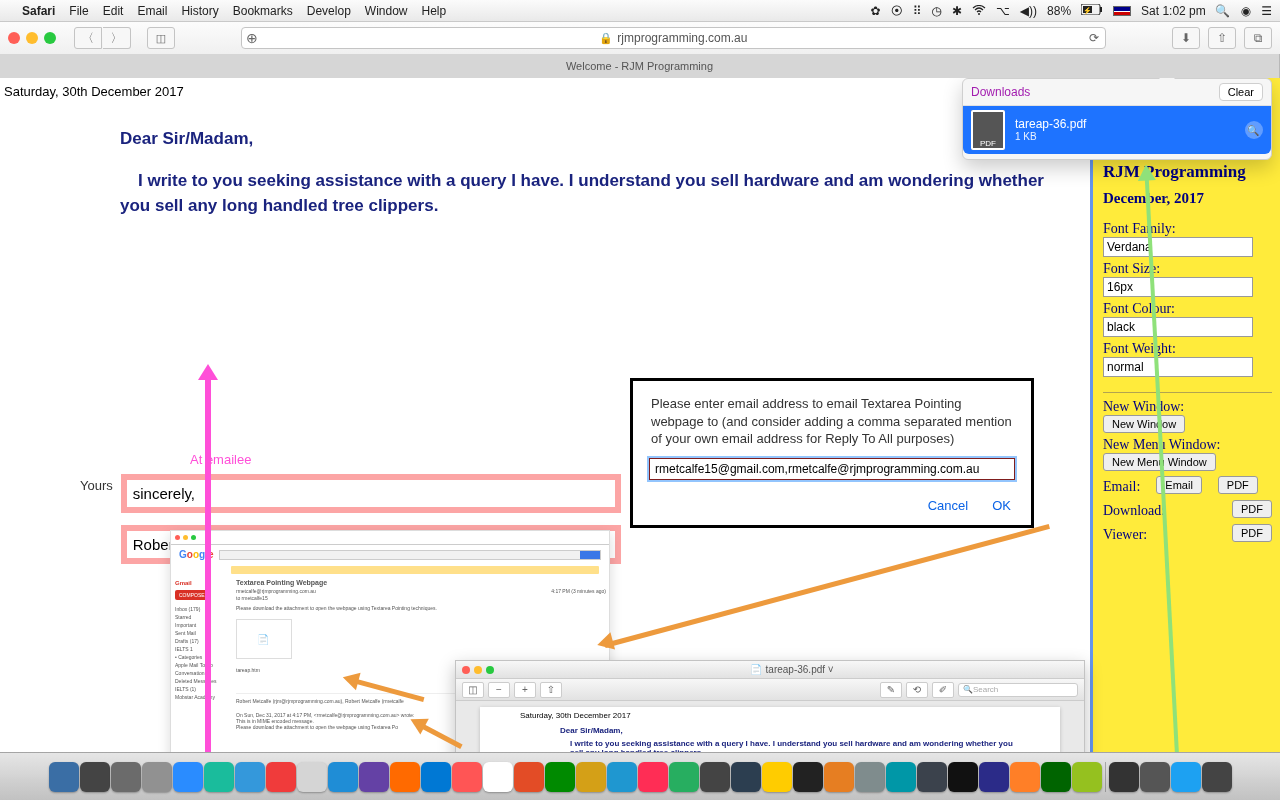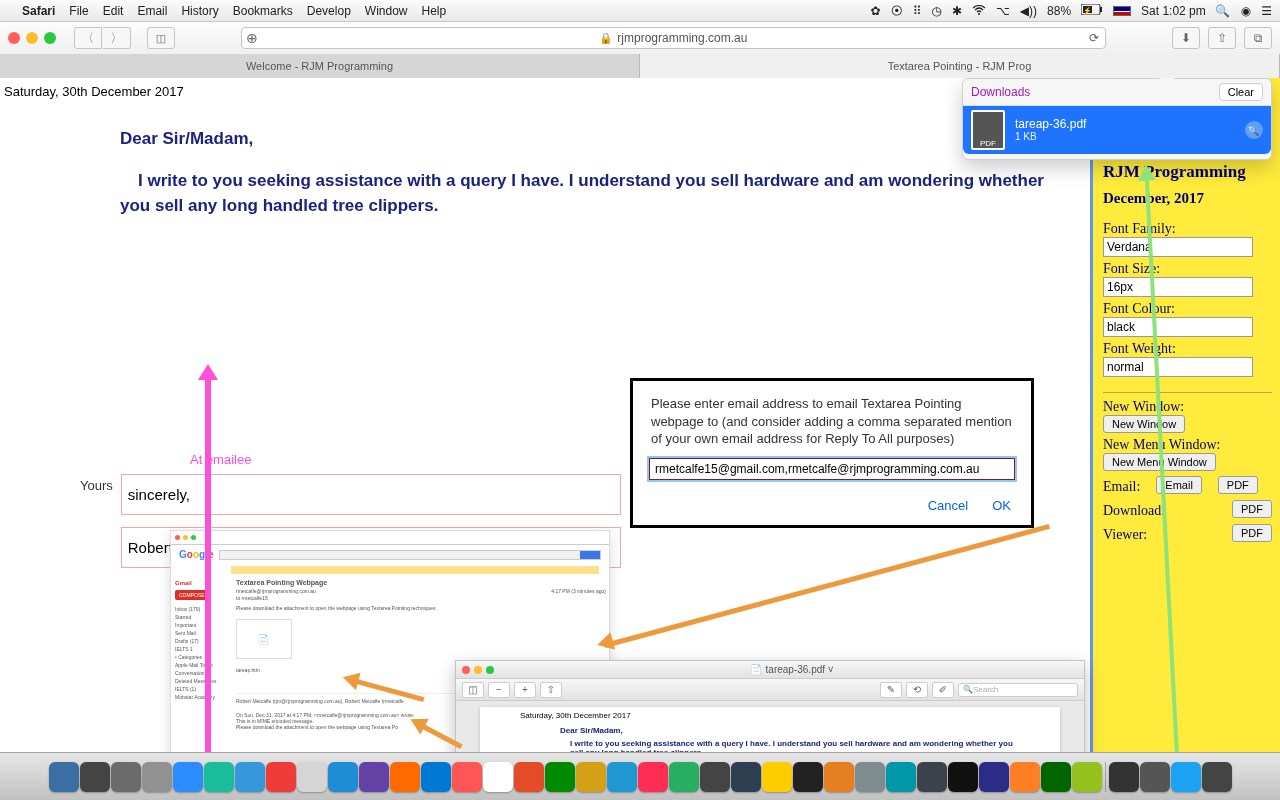--- a/index.html
+++ b/index.html
@@ -142,23 +142,23 @@
   .signoff {
     position:absolute;
     top: 396px; left: 80px;
     display:flex; align-items:flex-start; gap:8px;
     font-size: 13px;
   }
   .signoff .label { margin-top:4px; color:#333; }
   .signoff .inputs { display:flex; flex-direction:column; gap:12px; }
   .signoff .inputs .txt {
     width: 500px;
-    border: 1px solid #fca5a5;
+    border: 6px solid #fca5a5;
     background:#fff;
-    padding: 11px 6px;
+    padding: 5px 6px;
     font-size: 15px;
     font-family: Verdana, sans-serif;
   }
   .emailee-label {
     position:absolute;
     top: 374px; left: 190px;
     color:#ff4fd8; font-size: 13px;
     font-family: Arial, sans-serif;
   }
 
@@ -545,21 +545,20 @@
       <span class="reload">⟳</span>
     </div>
     <div class="right-toolbar">
       <div class="tool-btn">⬇</div>
       <div class="tool-btn">⇧</div>
       <div class="tool-btn">⧉</div>
     </div>
   </div>
   <div class="tabbar">
     <div class="tab">Welcome - RJM Programming</div>
-    <div class="tab active">Textarea Pointing - RJM Prog</div>
   </div>
 </div>
 
 <div class="page">
 
   <div class="downloads">
     <div class="dl-pointer"></div>
     <div class="hdr">
       <span class="title">Downloads</span>
       <button class="clear">Clear</button>

